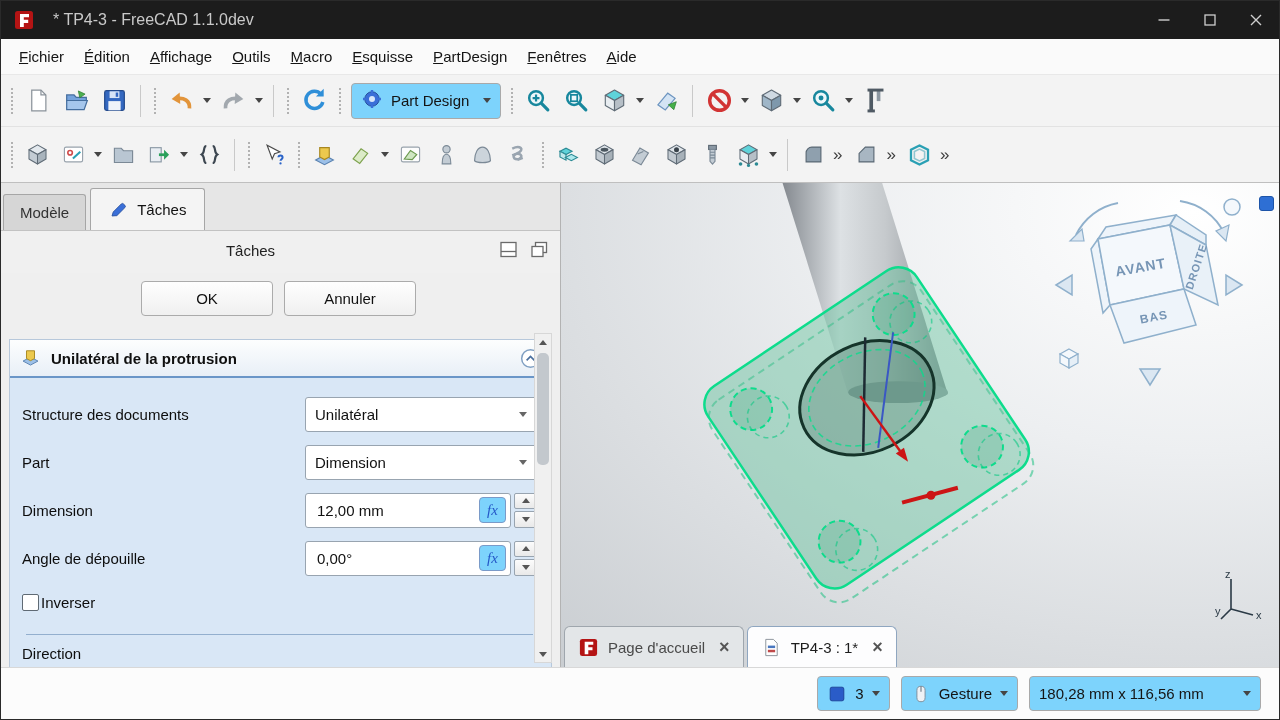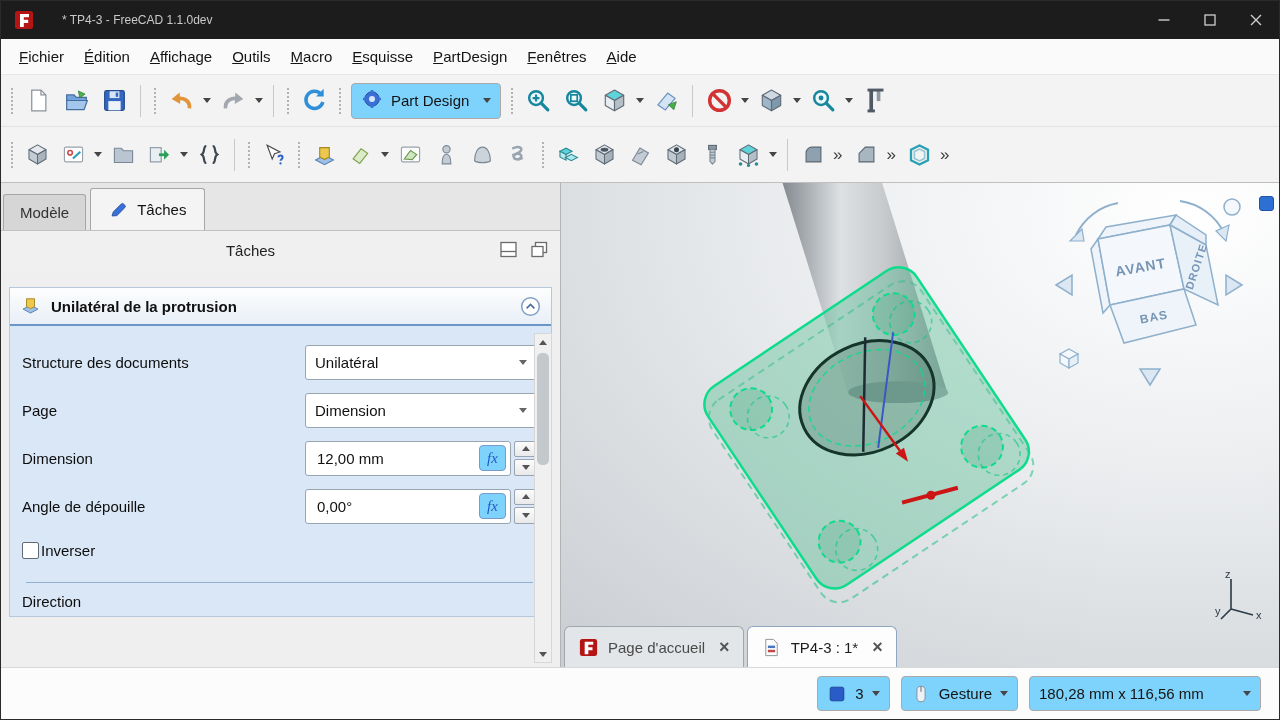--- a/index.html
+++ b/index.html
@@ -3,21 +3,21 @@
 <meta charset="utf-8">
 <style>
   *{box-sizing:border-box;margin:0;padding:0;user-select:none}
   html,body{width:1280px;height:720px;overflow:hidden;font-family:"Liberation Sans",sans-serif;background:#fff}
   .window{width:1280px;height:720px;display:flex;flex-direction:column;border:1px solid #2a2a2a}
 
   
   .titlebar{height:38px;background:#1c1c1c;display:flex;align-items:center;flex:none}
   .tb-app-icon{width:22px;height:22px;margin-left:12px;flex:none}
   .tb-app-icon svg{width:22px;height:22px}
-  .tb-title{color:#c9c9c9;font-size:12px;margin-left:27px;flex:1}
+  .tb-title{color:#c9c9c9;font-size:16px;margin-left:18px;flex:1}
   .win-btn{width:46px;height:38px;display:flex;align-items:center;justify-content:center}
   .win-btn svg{width:14px;height:14px}
 
   
   .menubar{height:36px;background:#fafafa;border-bottom:1px solid #e8e8e8;display:flex;align-items:center;padding:0 8px;font-size:15px;flex:none}
   .menu-item{padding:6px 10px;color:#141414;white-space:nowrap}
   .menu-item u{text-decoration:underline}
 
   
   .toolbar{display:flex;align-items:center;background:#f3f3f3;padding:0 4px;flex:none}
@@ -538,20 +538,24 @@
               <rect x="1" y="1.5" width="15" height="14" fill="#fff" stroke="#6a6a6a" stroke-width="1.3"></rect>
               <path d="M1 10.5h15" stroke="#6a6a6a" stroke-width="1.3"></path>
             </svg>
           <svg viewBox="0 0 17 17">
               <rect x="4.5" y="1.5" width="11" height="10" fill="#fff" stroke="#6a6a6a" stroke-width="1.3"></rect>
               <rect x="1" y="5.5" width="11" height="10" fill="#fff" stroke="#6a6a6a" stroke-width="1.3"></rect>
             </svg>
         </div>
       </div>
 
+      <div class="btns-row">
+        <button class="task-btn">OK</button>
+        <button class="task-btn">Annuler</button>
+      </div>
 
       <div class="param-box">
         <div class="param-header">
           <span class="ph-icon"><svg viewBox="0 0 22 22">
                 <path d="M3.2 15.8 11 11.6l7.8 4.2L11 20z" fill="#9cc0e8" stroke="#5a82b0"></path>
                 <path d="M6.8 5h8.4v8.2L11 15.4l-4.2-2.2z" fill="#ecc94e" stroke="#a8871f"></path>
               </svg></span>
           <span class="ph-title">Unilatéral de la protrusion</span>
           <span class="collapse-btn">
             <svg viewBox="0 0 20 20">
@@ -562,21 +566,21 @@
         </div>
         <div class="param-rows">
           <div class="prow">
             <span class="plabel">Structure des documents</span>
             <div class="combo-field">
               <span class="combo-label">Unilatéral</span>
               <span class="chev"></span>
             </div>
           </div>
           <div class="prow">
-            <span class="plabel">Page</span>
+            <span class="plabel">Part</span>
             <div class="combo-field">
               <span class="combo-label">Dimension</span>
               <span class="chev"></span>
             </div>
           </div>
           <div class="prow">
             <span class="plabel">Dimension</span>
             <div class="spin-wrap">
               <div class="input-field">
                 <span>12,00 mm</span>

